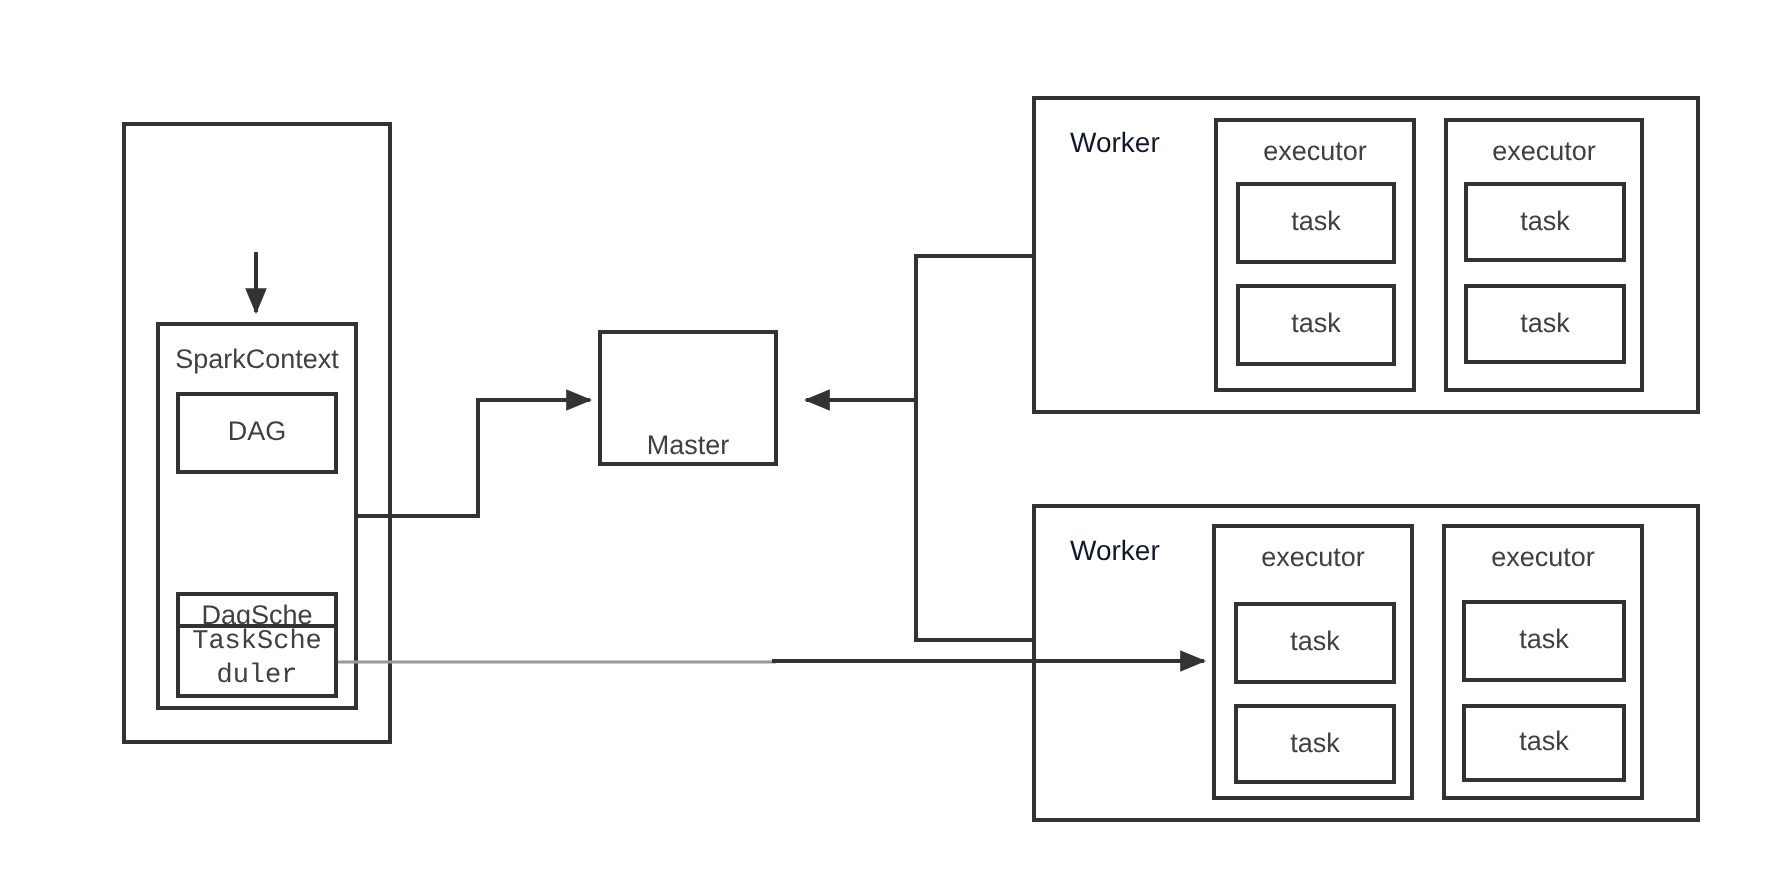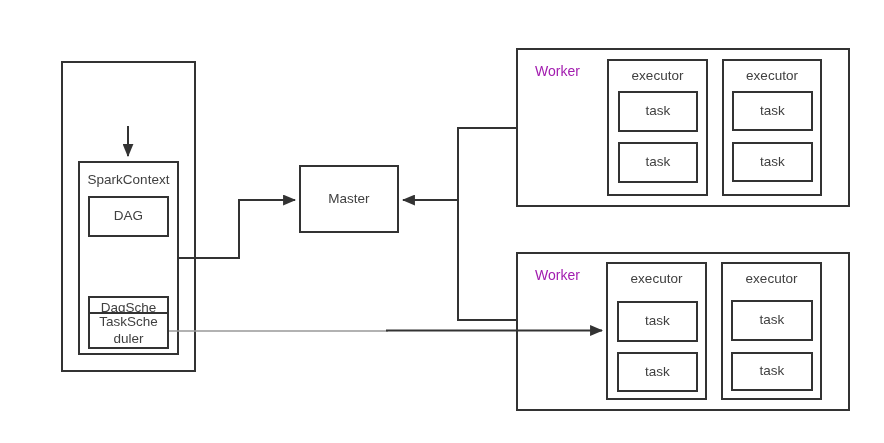--- a/index.html
+++ b/index.html
@@ -39,32 +39,32 @@
     align-items: flex-start;
     justify-content: center;
     text-align: center;
   }
   
   .outer-driver   { left: 61px;  top: 61px;  width: 135px; height: 311px; }
   .driver         { left: 78px;  top: 76px;  width: 101px; height: 50px;  }
   .spark-context  { left: 78px;  top: 161px; width: 101px; height: 194px; padding-top: 9px; }
   .dag            { left: 88px;  top: 196px; width: 81px;  height: 41px;  }
   .dag-scheduler  { left: 88px;  top: 252px; width: 81px;  height: 40px; margin-top: 44px;  }
-  .task-scheduler { left: 88px;  top: 312px; width: 81px;  height: 37px;  }
+  .task-scheduler { left: 88px;  top: 312px; width: 81px;  height: 37px; font-family: Liberation Mono, monospace;  }
   
-  .master         { left: 299px; top: 165px; width: 100px; height: 68px;  }
+  .master         { left: 299px; top: 165px; width: 90px; height: 68px; align-items: flex-end;  }
   
   .worker-1       { left: 516px; top: 48px;  width: 334px; height: 159px; }
   .worker-2       { left: 516px; top: 252px; width: 334px; height: 159px; }
   .worker-label {
     position: absolute;
     left: 17px;
     top: 13px;
     font-size: 14px;
-    color: #a21caf;
+    color: #0f172a;
   }
   .executor { padding-top: 7px; }
   .w1-e1          { left: 607px; top: 59px;  width: 101px; height: 137px; }
   .w1-e1-t1       { left: 618px; top: 91px;  width: 80px;  height: 41px;  }
   .w1-e1-t2       { left: 618px; top: 142px; width: 80px;  height: 41px;  }
   .w1-e2          { left: 722px; top: 59px;  width: 100px; height: 137px; }
   .w1-e2-t1       { left: 732px; top: 91px;  width: 81px;  height: 40px;  }
   .w1-e2-t2       { left: 732px; top: 142px; width: 81px;  height: 40px;  }
   .w2-e1          { left: 606px; top: 262px; width: 101px; height: 138px; }
   .w2-e1-t1       { left: 617px; top: 301px; width: 81px;  height: 41px;  }

